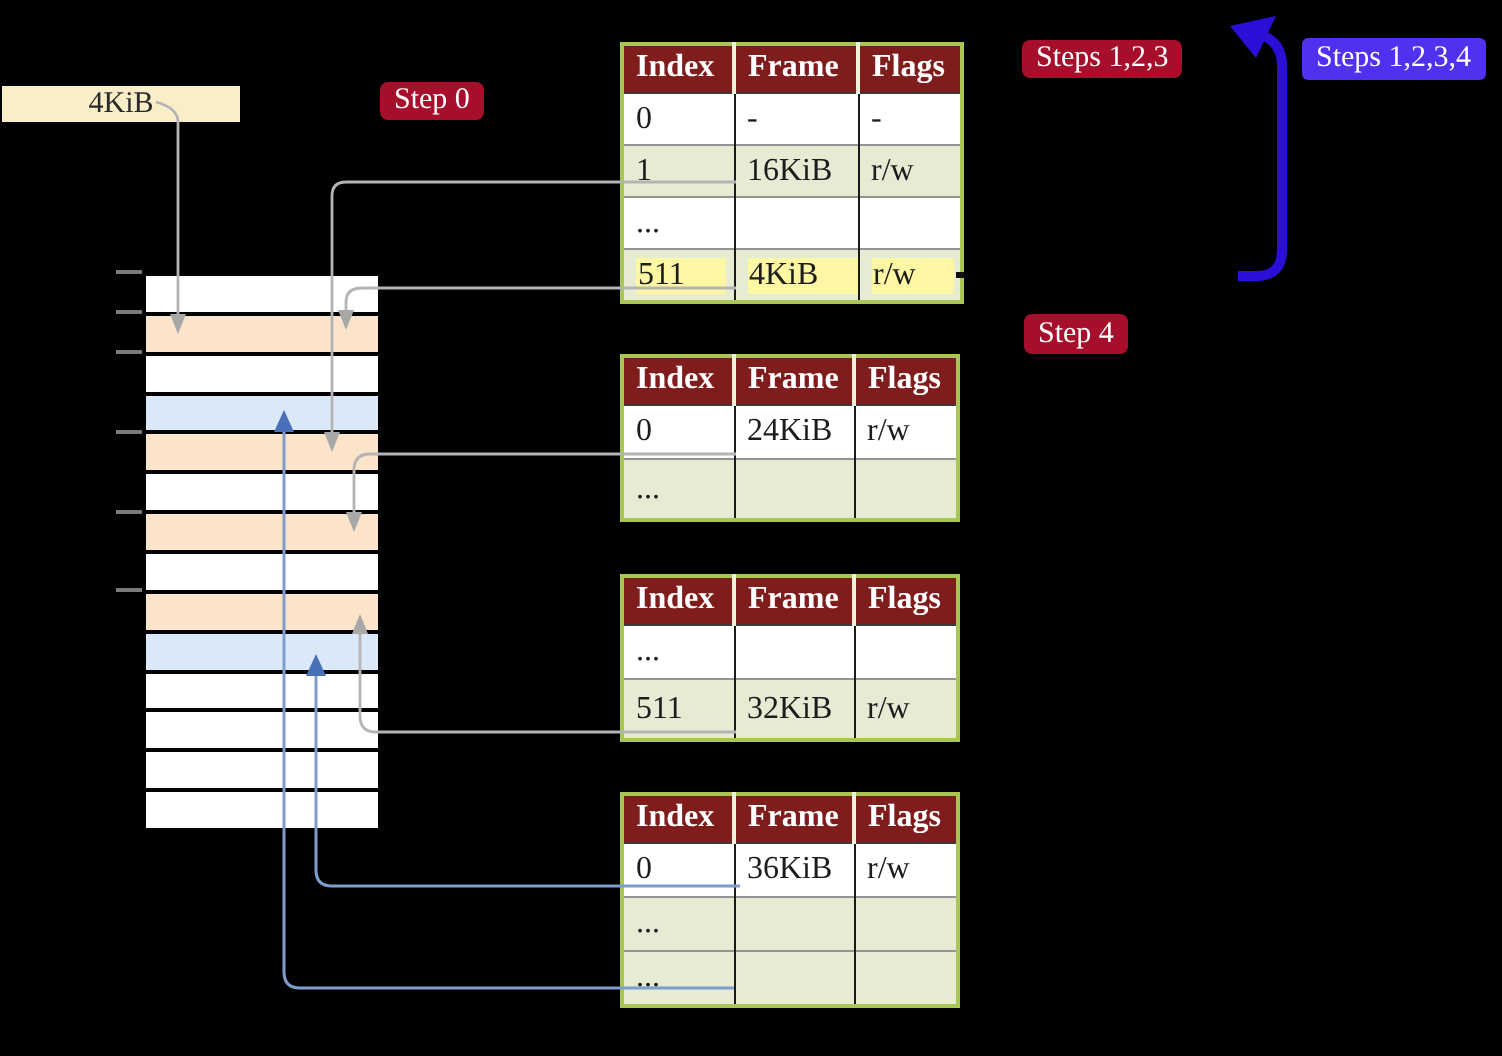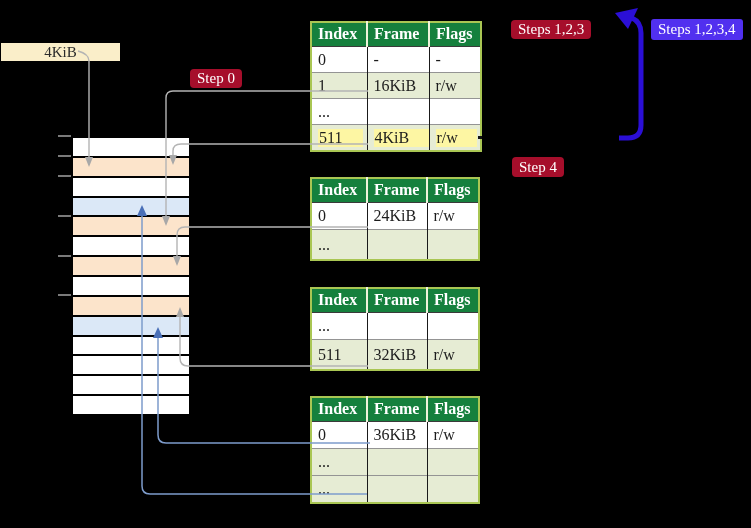--- a/index.html
+++ b/index.html
@@ -24,31 +24,31 @@
     position:absolute;left:1px;top:43px;width:119px;height:18px;background:#faeec9;
     color:#2a2a2a;font-size:15px;text-align:center;line-height:18px;
   }
   
   .badge{
     position:absolute;color:#fff;font-size:15px;line-height:19px;
     padding:0 7px;border-radius:4px;white-space:nowrap;
   }
   .badge.red{background:#a60e2b;}
   .badge.blue{background:#5130ef;border-radius:3px;font-family:Liberation Serif, serif;}
-  #badge-step0{left:190px;top:41px;margin-top:28px;}
+  #badge-step0{left:190px;top:41px;}
   #badge-steps123{left:511px;top:20px;font-family:Liberation Serif, serif;}
   #badge-steps1234{left:651px;top:19px;line-height:21px;}
   #badge-step4{left:512px;top:157px;line-height:20px;}
   
   .ptable{
     position:absolute;left:310px;border-collapse:collapse;table-layout:fixed;
     background:#fff;border:2px solid #a9c653;font-size:16px;color:#1c1c1c;
   }
   .ptable th{
-    background:#15803d;color:#fff;font-weight:bold;text-align:left;
+    background:#7f1d1d;color:#fff;font-weight:bold;text-align:left;
     padding:2px 0 3px 6px;border-left:2px solid #eef3da;font-size:16px;
   }
   .ptable th:first-child{border-left:none;}
   .ptable td{
     padding:1px 0 1px 6px;border-left:1px solid #1a1a1a;border-top:1px solid #949494;
     height:23px;overflow:hidden;white-space:nowrap;
   }
   .ptable td:first-child{border-left:none;}
   .ptable thead th{border-bottom:1px solid #3a3a3a;}
   .ptable tr.shade td{background:#e6ecd4;}

